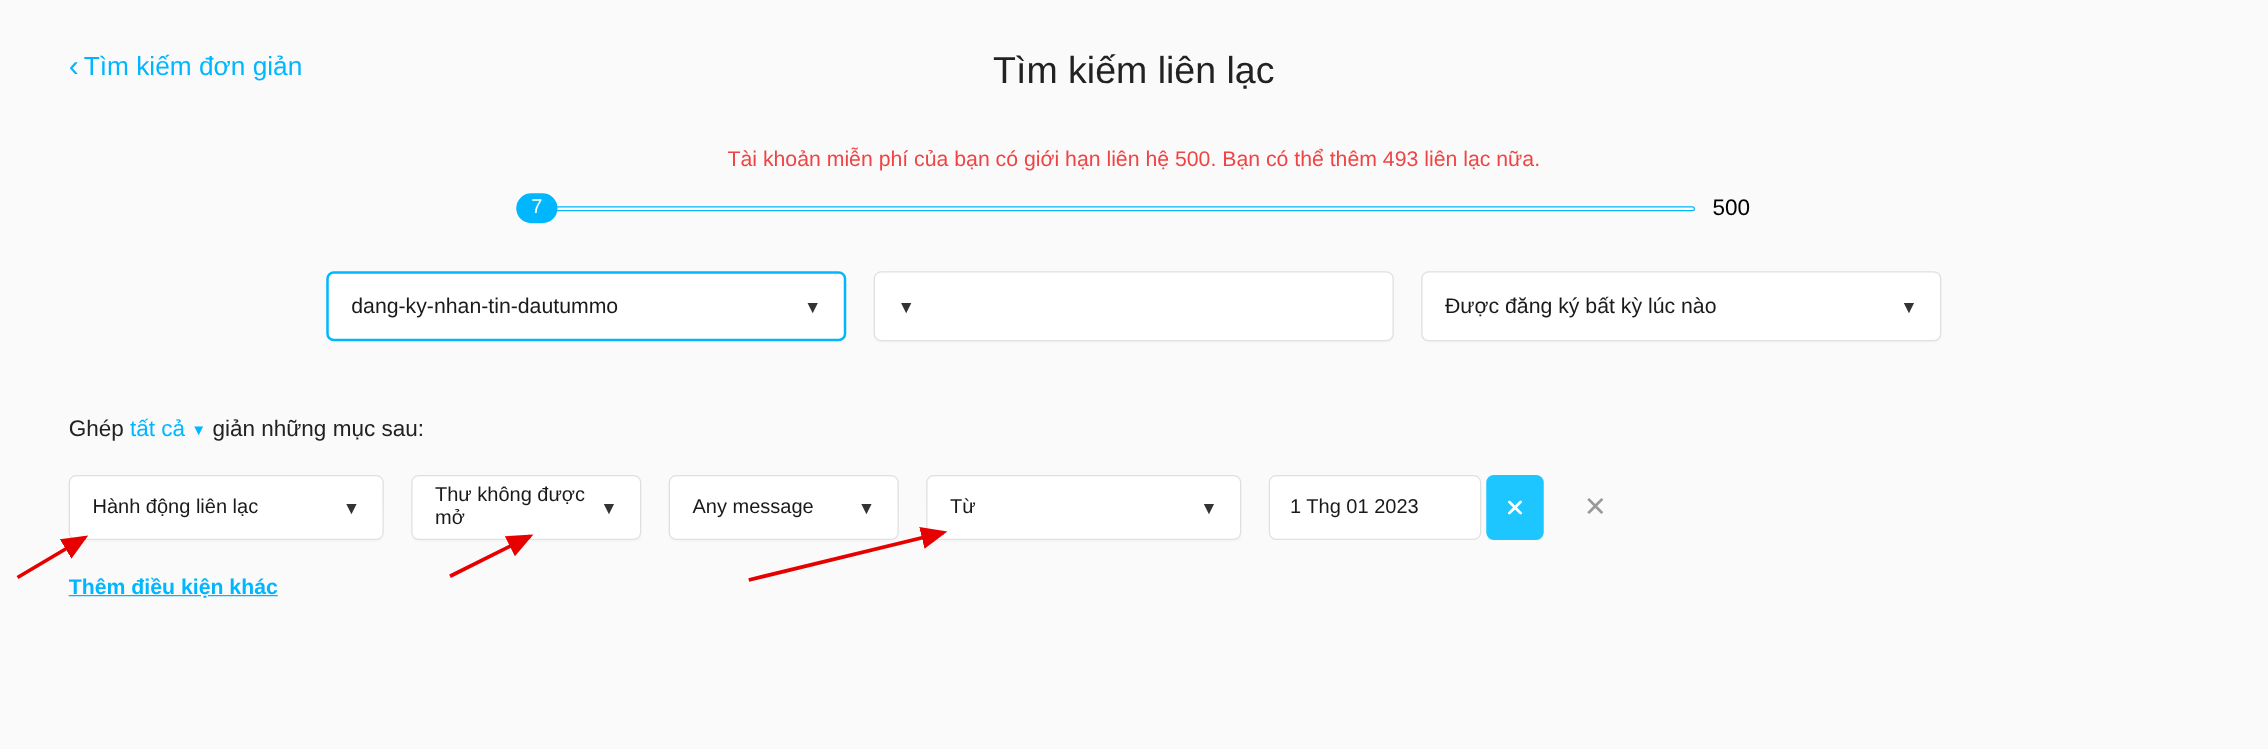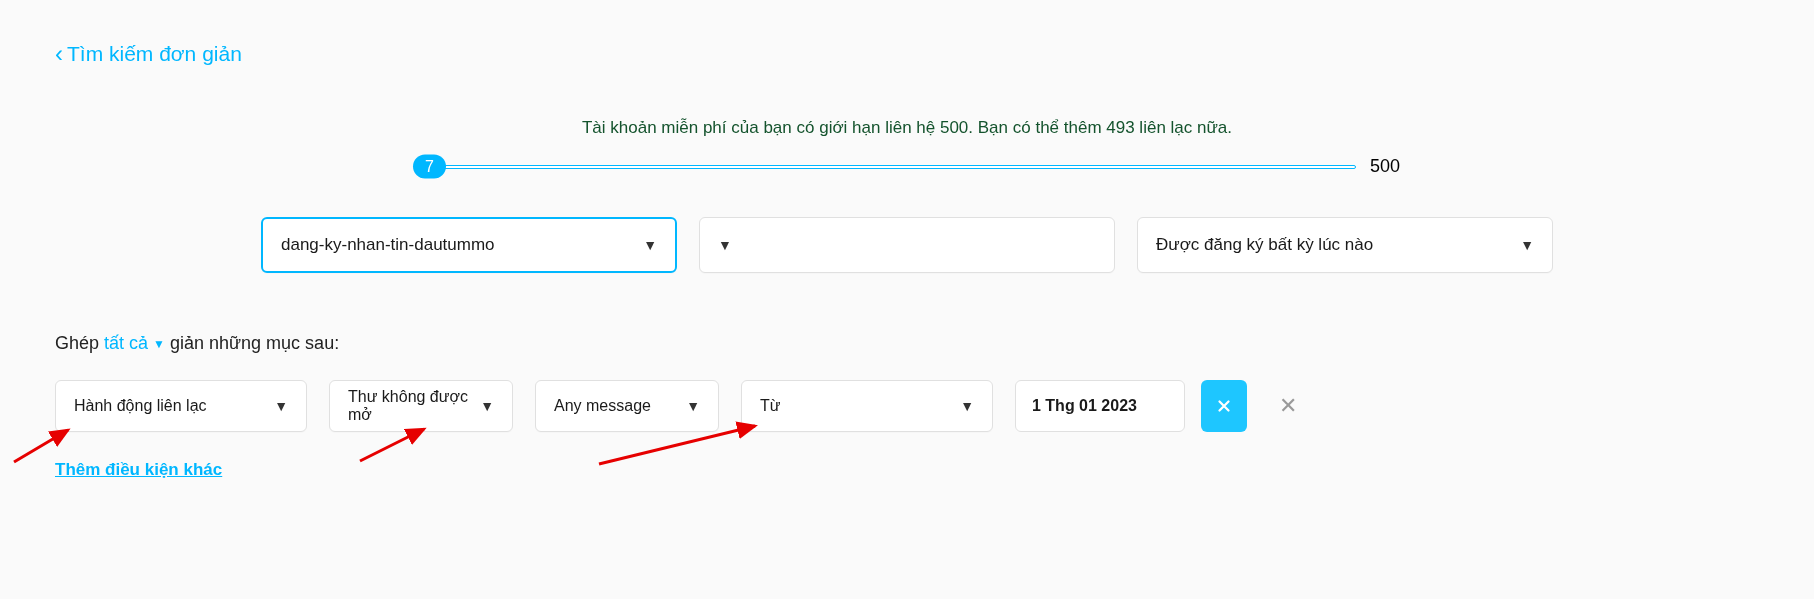--- a/index.html
+++ b/index.html
@@ -29,21 +29,21 @@
       left: 50%;
       top: 0;
       transform: translateX(-50%);
       font-size: 30px;
       font-weight: 400;
       color: #222;
       white-space: nowrap;
     }
     .limit-text {
       text-align: center;
-      color: #14532d;
+      color: #ef4444;
       font-size: 17px;
       margin-top: 50px;
       margin-bottom: 18px;
     }
     .progress-wrap {
       display: flex;
       align-items: center;
       justify-content: center;
       gap: 14px;
       margin-bottom: 40px;
@@ -114,21 +114,21 @@
     .filter-row {
       display: flex;
       align-items: center;
       gap: 22px;
       margin-bottom: 28px;
       position: relative;
     }
     .filter-row .dropdown { flex: 0 0 auto; }
     .dd-sm { width: 252px; height: 52px; font-size: 16px; }
     .dd-md { width: 184px; height: 52px; font-size: 16px; }
-    .date-group { display: flex; align-items: center; gap: 16px; font-weight: bold; }
+    .date-group { display: flex; align-items: center; gap: 4px; }
     .date-input {
       background: #fff;
       border: 1px solid #e0e0e0;
       border-radius: 6px;
       height: 52px;
       width: 170px;
       padding: 0 16px;
       font-size: 16px;
       display: flex;
       align-items: center;
@@ -170,20 +170,21 @@
     .arrow-3 { left: 595px; top: 420px; }
   </style>
 </head>
 <body>
 
 <div class="header-row">
   <a class="simple-search-link">
     <span class="chev">‹</span>
     <span>Tìm kiếm đơn giản</span>
   </a>
+  <h1 class="page-title">Tìm kiếm liên lạc</h1>
 </div>
 
 <div class="limit-text">Tài khoản miễn phí của bạn có giới hạn liên hệ 500. Bạn có thể thêm 493 liên lạc nữa.</div>
 
 <div class="progress-wrap">
   <div class="progress-bar">
     <div class="progress-knob">7</div>
   </div>
   <span class="progress-max">500</span>
 </div>

